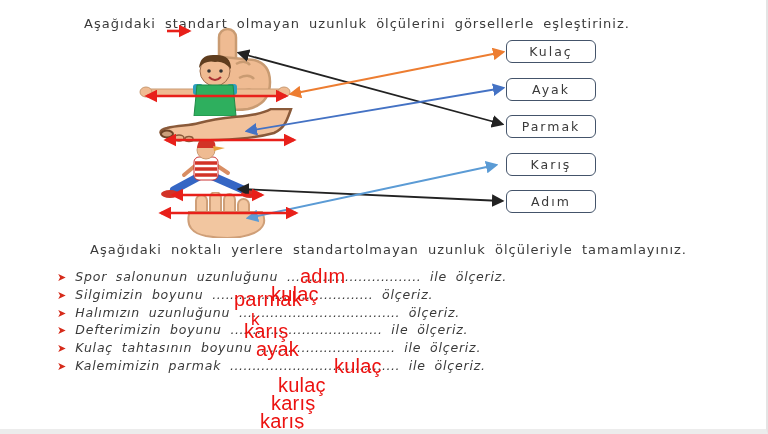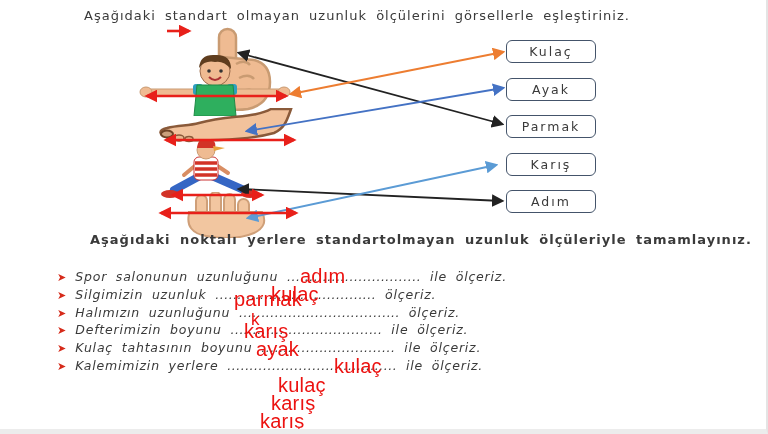--- a/index.html
+++ b/index.html
@@ -1,20 +1,20 @@
 <!DOCTYPE html>
 <html><head>
 <meta charset="utf-8">
 <style>
   html,body{margin:0;padding:0;background:#f2f2f2;font-family:"DejaVu Sans","Liberation Sans",sans-serif;}
   .slide{position:relative;width:766px;height:429px;background:#ffffff;overflow:hidden;
          border-right:2px solid #e4e4e4;border-bottom:5px solid #ececec;}
   .title{position:absolute;color:#3a3a3a;font-size:13px;letter-spacing:1px;word-spacing:4px;white-space:nowrap;}
-  .t1{left:84px;top:8px;text-align:right;}
-  .t2{left:90px;top:232px;font-weight:bold;}
+  .t1{left:84px;top:16px;text-align:right;}
+  .t2{left:90px;top:242px;}
 
   
   .labelbox{position:absolute;left:506px;width:88px;height:21px;background:#fff;
             border:1.6px solid #44546a;border-radius:6px;display:flex;align-items:center;justify-content:center;}
   .labelbox span{color:#3a3a3a;font-size:12.5px;letter-spacing:2px;}
   .b0{top:40px}.b1{top:78px}.b2{top:115px}.b3{top:153px}.b4{top:190px}
 
   
   .img{position:absolute;}
   .img svg{display:block;}
@@ -162,25 +162,25 @@
       <span>Karış</span>
     </div>
   <div class="labelbox b4">
       <span>Adım</span>
     </div>
 
   <div class="title t2">Aşağıdaki noktalı yerlere standartolmayan uzunluk ölçüleriyle tamamlayınız.</div>
 
   <div class="list">
     <div class="row"><span class="bullet">➤</span><span>Spor salonunun uzunluğunu</span> <span class="dots">..............................</span> <span>ile ölçeriz.</span></div>
-    <div class="row"><span class="bullet">➤</span><span>Silgimizin uzunluk</span> <span class="dots">....................................</span> <span>ölçeriz.</span></div>
+    <div class="row"><span class="bullet">➤</span><span>Silgimizin boyunu</span> <span class="dots">....................................</span> <span>ölçeriz.</span></div>
     <div class="row"><span class="bullet">➤</span><span>Halımızın uzunluğunu</span> <span class="dots">....................................</span> <span>ölçeriz.</span></div>
     <div class="row"><span class="bullet">➤</span><span>Defterimizin boyunu</span> <span class="dots">..................................</span> <span>ile ölçeriz.</span></div>
     <div class="row"><span class="bullet">➤</span><span>Kulaç tahtasının boyunu</span> <span class="dots">..............................</span> <span>ile ölçeriz.</span></div>
-    <div class="row"><span class="bullet">➤</span><span>Kalemimizin yerlere</span> <span class="dots">......................................</span> <span>ile ölçeriz.</span></div>
+    <div class="row"><span class="bullet">➤</span><span>Kalemimizin parmak</span> <span class="dots">......................................</span> <span>ile ölçeriz.</span></div>
   </div>
 
   <span class="ans a0">adım</span>
   <span class="ans a1">kulaç</span>
   <span class="ans a2">parmak</span>
   <span class="ans a3">k</span>
   <span class="ans a4">karış</span>
   <span class="ans a5">ayak</span>
   <span class="ans a6">kulaç</span>
   <span class="ans a7">kulaç</span>

